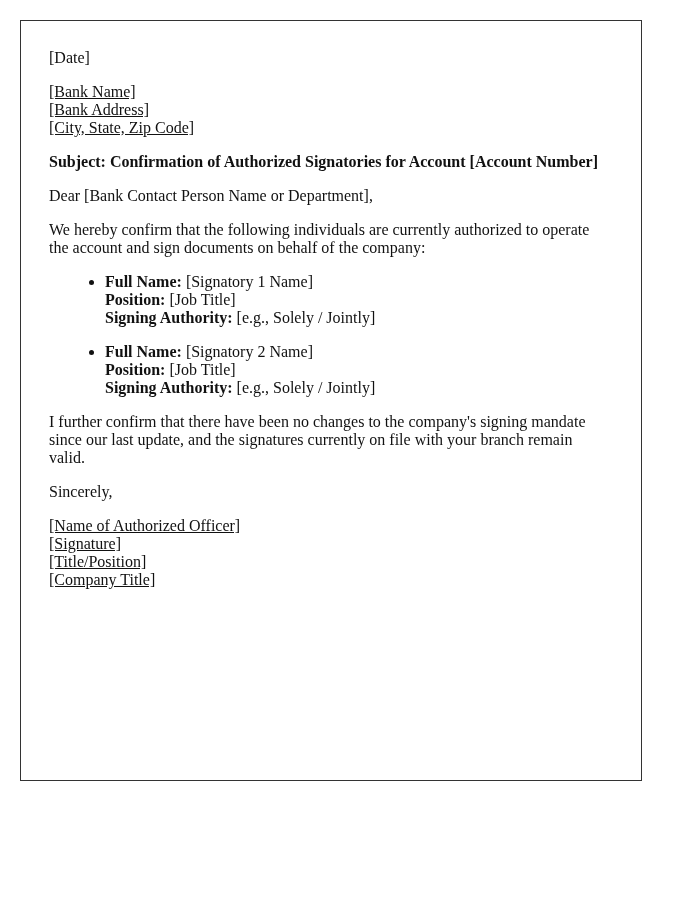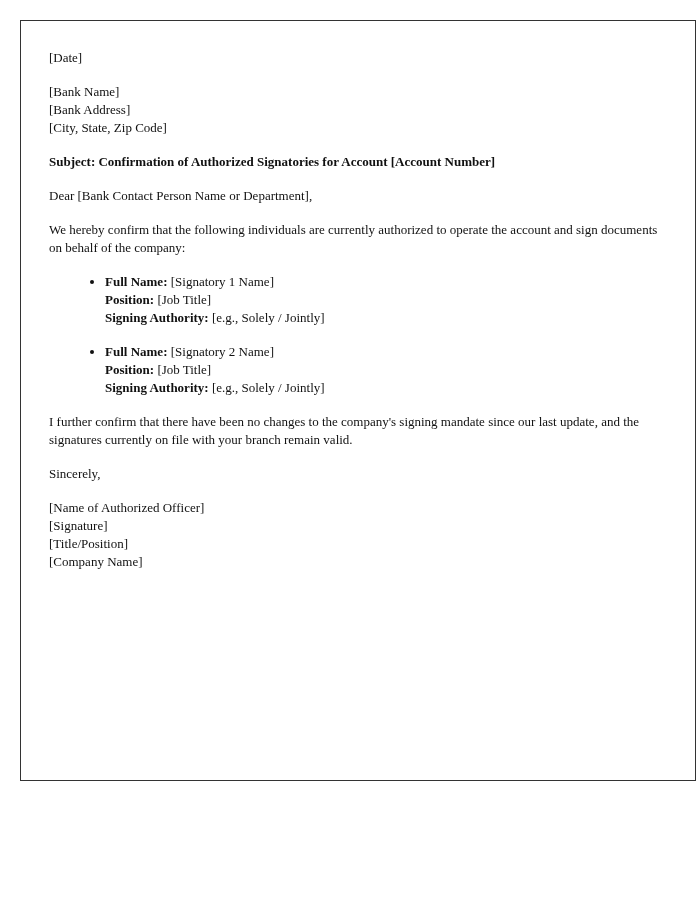--- a/index.html
+++ b/index.html
@@ -1,30 +1,30 @@
 <!DOCTYPE html>
 <html><head>
 <meta charset="utf-8">
 <style>
   html, body { margin: 0; padding: 0; background: #ffffff; }
   body { width: 700px; height: 900px; position: relative; overflow: hidden; }
   .letter {
     position: absolute;
     left: 20px; top: 20px;
-    width: 676px; height: 761px;
+    width: 622px; height: 761px;
     box-sizing: border-box;
     border: 1px solid #333333;
     padding: 28px 36px 0 28px;
     font-family: "Liberation Serif", "DejaVu Serif", serif;
-    font-size: 13px;
+    font-size: 16px;
     line-height: 18px;
     color: #111111;
   }
   .letter p { margin: 0 0 16px 0; }
-  .letter .lines span { display: block; }
+  .letter .lines span { display: block; text-decoration: underline; }
   .letter b { font-weight: bold; }
   .letter ul { margin: 0 0 16px 0; padding-left: 40px; }
   .letter ul li { margin: 16px; }
   .letter ul li span { display: block; }
 </style>
 </head>
 <body>
 
 <div class="letter">
   <p>[Date]</p>
@@ -57,15 +57,15 @@
 
   <p>I further confirm that there have been no changes to the company's signing mandate since our last update, and the signatures currently on file with your branch remain valid.</p>
 
 
   <p>Sincerely,</p>
 
   <p class="lines">
     <span>[Name of Authorized Officer]</span>
     <span>[Signature]</span>
     <span>[Title/Position]</span>
-    <span>[Company Name]</span>
+    <span>[Company Title]</span>
   </p>
 </div>
 
 </body></html>

